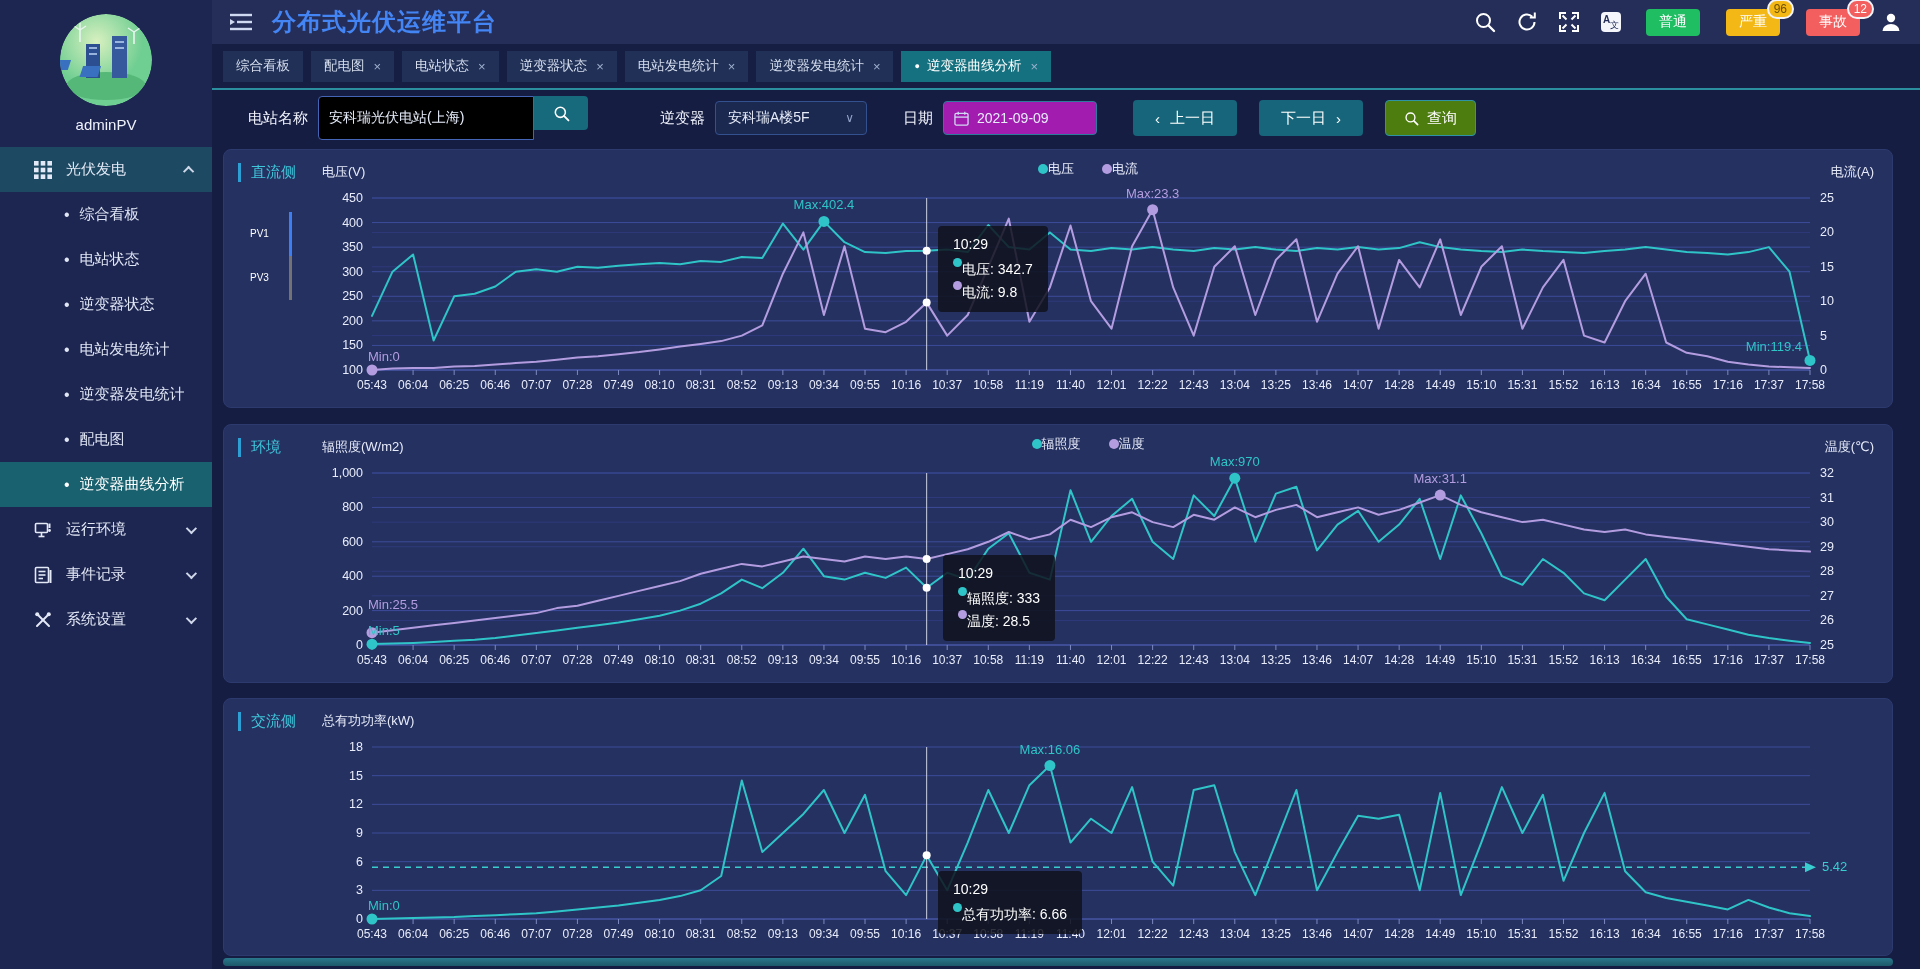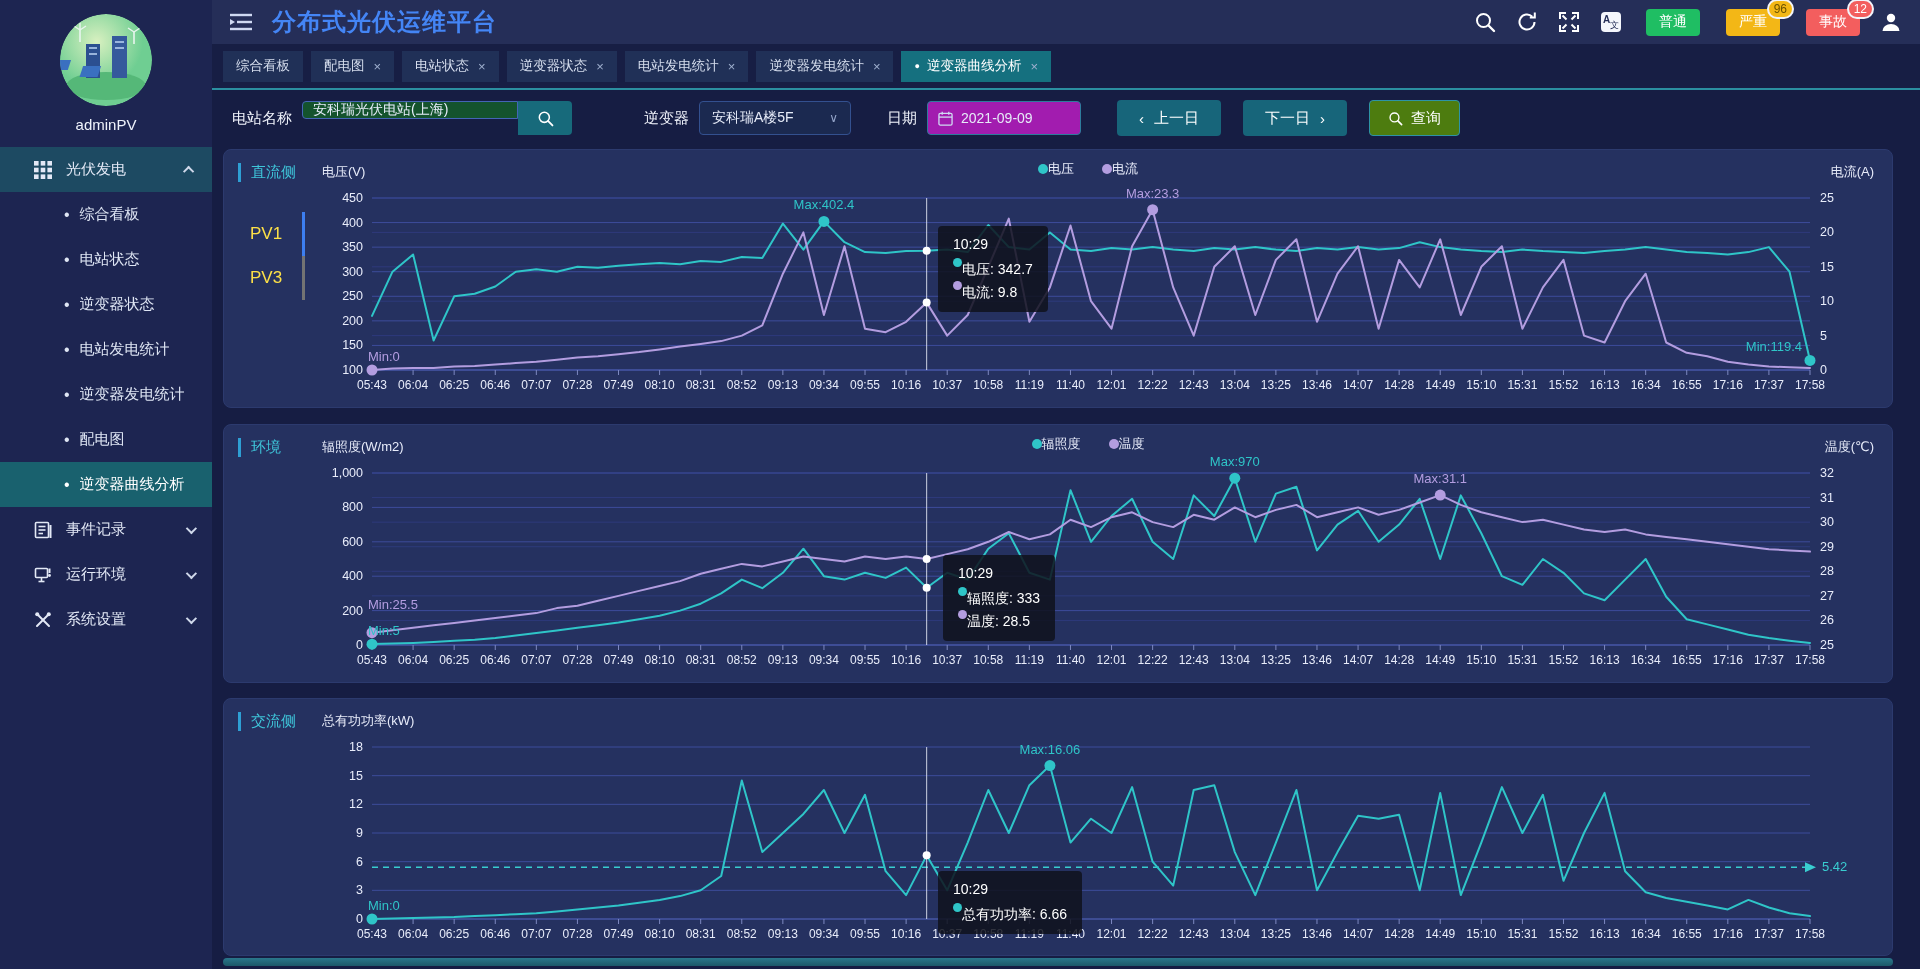--- a/index.html
+++ b/index.html
@@ -36,24 +36,24 @@
   
   .tabbar { position:absolute; left:212px; right:0; top:44px; height:46px; background:#171e44;
     border-bottom:2px solid #2b8fa0; display:flex; align-items:center; gap:8px; padding-left:11px; }
   .tab { height:31px; background:#203057; color:#d6deee; font-size:13.5px; display:flex; align-items:center;
     padding:0 13px; cursor:pointer; }
   .tab .tdot { font-size:9px; margin-right:7px; color:#fff; }
   .tab .tclose { margin-left:9px; color:#9fb0cf; font-size:13px; cursor:pointer; }
   .tab.active { background:#15707f; color:#fff; }
 
   
-  .filterbar { position:absolute; left:212px; right:0; top:92px; height:52px; display:flex; align-items:center; padding-left:20px; font-size:15px; }
+  .filterbar { position:absolute; left:228px; right:0; top:92px; height:52px; display:flex; align-items:center; padding-left:20px; font-size:15px; }
   .flabel { margin-right:10px; color:#f0f3fb; }
   .igroup { display:flex; margin-right:72px; }
-  .txtinput { width:216px; height:18px; background:#14532d; border:1px solid #4464b5; border-radius:4px 0 0 4px;
+  .txtinput { width:216px; height:44px; background:#000000; border:1px solid #4464b5; border-radius:4px 0 0 4px;
     color:#e6ecfa; font-size:14px; padding:0 10px; display:flex; align-items:center; }
   .searchbtn { width:54px; height:34px; background:#176a7b; border-radius:0 4px 4px 0; display:flex; align-items:center; justify-content:center; cursor:pointer; }
   .select { width:152px; height:34px; background:#1b2950; border:1px solid #33508f; border-radius:4px; margin-right:36px;
     display:flex; align-items:center; justify-content:space-between; padding:0 12px; font-size:14px; cursor:pointer; }
   .select .sarrow { color:#93a3c8; font-size:12px; }
   .datebox { width:154px; height:34px; background:#a21caf; border:1px solid #2d7c9c; border-radius:4px; margin-right:36px;
     display:flex; align-items:center; gap:8px; padding:0 10px; font-size:14px; cursor:pointer; }
   .navbtn { height:36px; background:#17657a; border-radius:4px; color:#fff; font-size:15px; display:flex; align-items:center;
     padding:0 22px; margin-right:22px; cursor:pointer; gap:10px; }
   .querybtn { height:36px; background:#4d7c0f; border:1px solid #2d93a5; border-radius:4px; color:#fff; font-size:15px;
@@ -63,21 +63,21 @@
   .panel { position:absolute; left:223px; width:1670px; height:259px; background:#253160; border-radius:8px; border:1px solid #2c3a6e; }
   #panel0 { top:149px; } #panel1 { top:424px; } #panel2 { top:698px; height:258px; }
   .panel-tag { position:absolute; left:14px; top:13px; color:#3fc6da; font-size:15px; border-left:3px solid #2e9fd4; padding-left:10px; }
   .axis-title-l { position:absolute; left:98px; top:13px; font-size:13px; color:#e8ecfa; }
   .axis-title-r { position:absolute; right:18px; top:13px; font-size:13px; color:#e8ecfa; }
   .legend { position:absolute; left:84px; top:10px; width:1560px; display:flex; justify-content:center; gap:28px; }
   .leg-item { display:flex; align-items:center; font-size:13px; color:#e8ecfa; cursor:pointer; }
   .leg-dot { width:10px; height:10px; border-radius:50%; }
   .chart { position:absolute; left:84px; top:30px; }
   .pv-tabs { position:absolute; left:26px; top:62px; }
-  .pv-tab { height:44px; line-height:44px; padding-right:20px; border-right:3px solid #737373; color:#fde047; font-size:17px; cursor:pointer; }
+  .pv-tab { height:44px; line-height:44px; padding-right:20px; border-right:3px solid #737373; color:#ffffff; font-size:10px; cursor:pointer; }
   .pv-tab.active { border-right-color:#3d7ef0; }
   .tip { position:absolute; background:rgba(15,18,28,0.85); border-radius:4px; padding:8px 15px; font-size:14px; color:#fff; z-index:5; white-space:nowrap; }
   .tip .t-time { margin-bottom:4px; line-height:20px; }
   .tip .t-row { display:flex; align-items:flex-start; gap:0; line-height:23px; }
   .tip .dot { width:9px; height:9px; border-radius:50%; flex:none; }
   .hscroll { position:absolute; left:223px; bottom:3px; width:1670px; height:8px; border-radius:4px;
     background:linear-gradient(#2c8193,#1d5f6d); opacity:.9; }
   svg text { font-family:"Liberation Sans","DejaVu Sans",sans-serif; }
 </style>
 </head>
@@ -150,38 +150,38 @@
         <div class="smi">
           <span class="bullet">•</span>
           <span>配电图</span>
         </div>
         <div class="smi active">
           <span class="bullet">•</span>
           <span>逆变器曲线分析</span>
         </div>
         <div class="mi">
           <span class="micon"><svg viewBox="0 0 18 18" fill="none" stroke="#e3e9f6" stroke-width="1.6">
+              <rect x="1.5" y="2.5" width="12" height="9" rx="1"></rect>
+              <line x1="7.5" y1="11.5" x2="7.5" y2="15.5"></line>
+              <line x1="4.5" y1="15.5" x2="10.5" y2="15.5"></line>
+              <line x1="15.5" y1="2.5" x2="15.5" y2="7" stroke-width="2"></line>
+              <circle cx="15.5" cy="9.5" r="1.4" fill="#e3e9f6" stroke="none"></circle>
+            </svg></span>
+          <span class="mlabel">运行环境</span>
+          <span class="chev down"></span>
+        </div>
+        <div class="mi">
+          <span class="micon"><svg viewBox="0 0 18 18" fill="none" stroke="#e3e9f6" stroke-width="1.6">
               <rect x="1.5" y="1.5" width="13" height="15" rx="1"></rect>
               <line x1="4.5" y1="5.5" x2="11.5" y2="5.5"></line>
               <line x1="4.5" y1="9" x2="11.5" y2="9"></line>
               <line x1="4.5" y1="12.5" x2="9" y2="12.5"></line>
               <line x1="16.5" y1="4" x2="16.5" y2="17" stroke-width="2"></line>
             </svg></span>
           <span class="mlabel">事件记录</span>
-          <span class="chev down"></span>
-        </div>
-        <div class="mi">
-          <span class="micon"><svg viewBox="0 0 18 18" fill="none" stroke="#e3e9f6" stroke-width="1.6">
-              <rect x="1.5" y="2.5" width="12" height="9" rx="1"></rect>
-              <line x1="7.5" y1="11.5" x2="7.5" y2="15.5"></line>
-              <line x1="4.5" y1="15.5" x2="10.5" y2="15.5"></line>
-              <line x1="15.5" y1="2.5" x2="15.5" y2="7" stroke-width="2"></line>
-              <circle cx="15.5" cy="9.5" r="1.4" fill="#e3e9f6" stroke="none"></circle>
-            </svg></span>
-          <span class="mlabel">运行环境</span>
           <span class="chev down"></span>
         </div>
         <div class="mi">
           <span class="micon"><svg viewBox="0 0 18 18" stroke="#e3e9f6" stroke-width="2" stroke-linecap="round">
               <line x1="3" y1="3" x2="15" y2="15"></line>
               <line x1="15" y1="3" x2="3" y2="15"></line>
               <circle cx="3.2" cy="3.2" r="2" fill="#e3e9f6" stroke="none"></circle>
               <circle cx="14.8" cy="3.2" r="2" fill="#e3e9f6" stroke="none"></circle>
             </svg></span>
           <span class="mlabel">系统设置</span>

